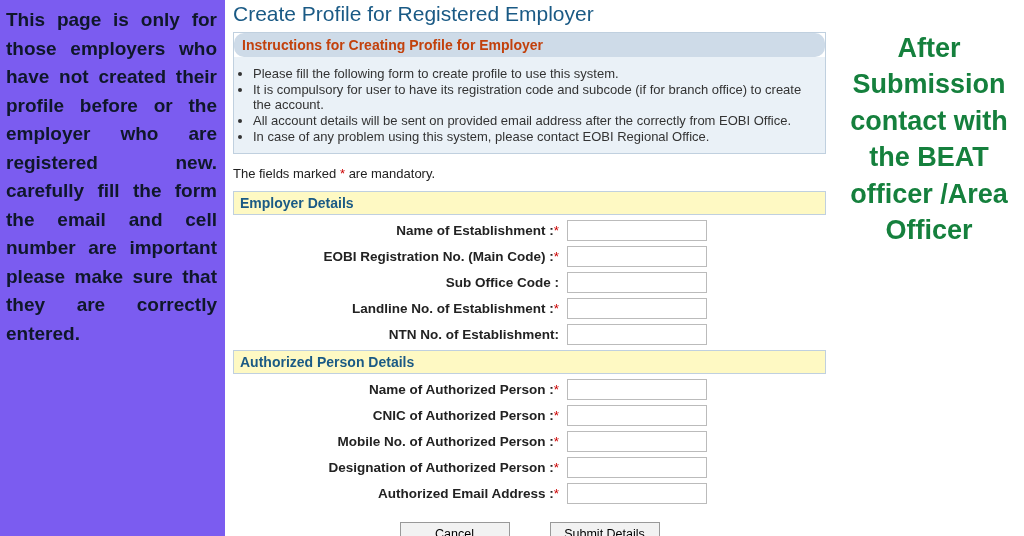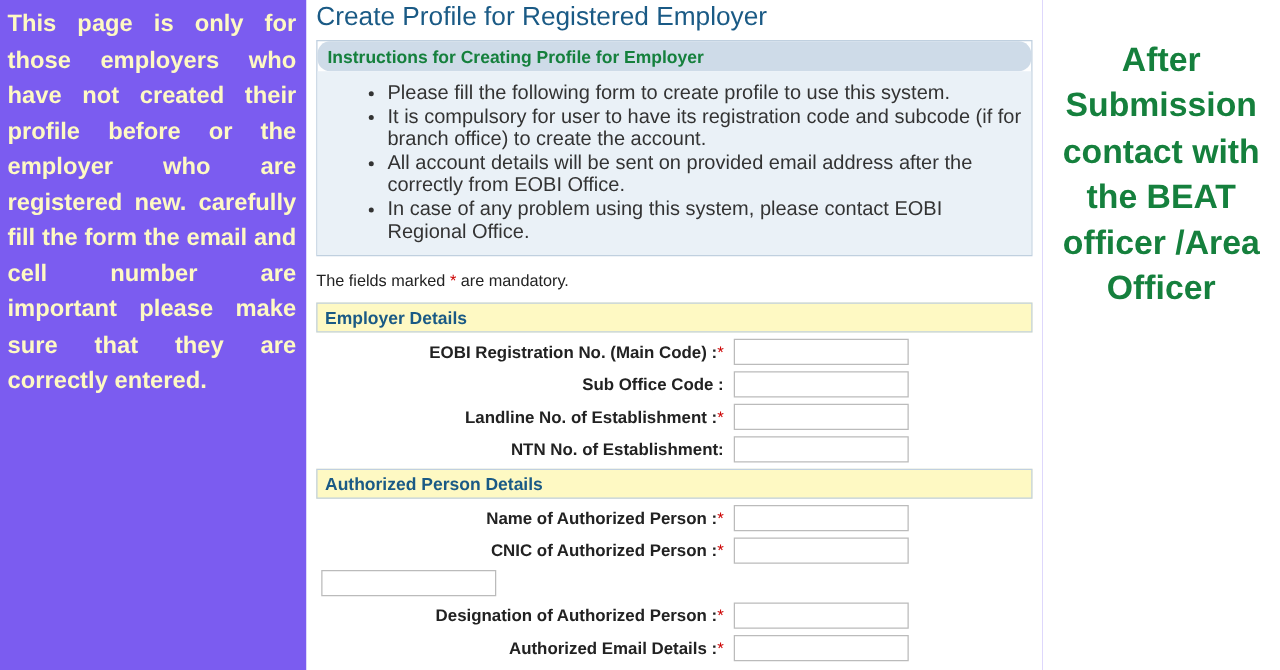--- a/index.html
+++ b/index.html
@@ -5,23 +5,23 @@
   * { box-sizing: border-box; margin: 0; padding: 0; }
   body {
     width: 1024px;
     height: 536px;
     display: flex;
     font-family: Arial, Helvetica, sans-serif;
     background: #7b5cf0;
     overflow: hidden;
   }
   .left-panel {
-    width: 245px;
+    width: 225px;
     background: #7b5cf0;
-    color: #fef9c3;
+    color: #0f172a;
     font-weight: 700;
     font-size: 19px;
     line-height: 1.5;
     padding: 6px 8px 6px 6px;
     text-align: justify;
     text-justify: inter-word;
   }
   .center-panel {
     flex: 1;
     background: #fff;
@@ -33,30 +33,30 @@
     color: #1a5a85;
     font-size: 21px;
     font-weight: 400;
     padding: 2px 0 6px 0;
   }
   .instructions-box {
     border: 1px solid #c0d0df;
   }
   .instructions-header {
     background: #cedbe8;
-    color: #15803d;
+    color: #c2410c;
     font-weight: 700;
     padding: 4px 8px;
     font-size: 14px;
     border-radius: 10px;
   }
   .instructions-body {
     background: #eaf1f7;
-    padding: 8px 8px 8px 56px;
-    font-size: 16px;
+    padding: 8px 8px 8px 19px;
+    font-size: 13px;
     color: #333;
   }
   .instructions-body li { margin: 1px 0; list-style: disc; }
   .mandatory-note {
     margin: 12px 0 10px 0;
     font-size: 13px;
   }
   .red-star { color: #c00; font-weight: normal; }
   .section-header {
     background: #fef9c3;
@@ -138,20 +138,24 @@
     </ul>
   </div>
 
   <div class="mandatory-note">
     <span>The fields marked</span><span class="red-star"> * </span><span>are mandatory.</span>
   </div>
 
   <div class="section-header">Employer Details</div>
 
   <div class="form-row">
+    <div class="form-label"><span>Name of Establishment :</span><span class="red-star">*</span></div>
+    <input class="form-input" value="" style="">
+  </div>
+  <div class="form-row">
     <div class="form-label"><span>EOBI Registration No. (Main Code) :</span><span class="red-star">*</span></div>
     <input class="form-input" value="" style="">
   </div>
   <div class="form-row">
     <div class="form-label"><span>Sub Office Code :</span><span class="red-star"></span></div>
     <input class="form-input" value="" style="">
   </div>
   <div class="form-row">
     <div class="form-label"><span>Landline No. of Establishment :</span><span class="red-star">*</span></div>
     <input class="form-input" value="" style="">
@@ -165,28 +169,29 @@
 
   <div class="form-row">
     <div class="form-label"><span>Name of Authorized Person :</span><span class="red-star">*</span></div>
     <input class="form-input" value="" style="">
   </div>
   <div class="form-row">
     <div class="form-label"><span>CNIC of Authorized Person :</span><span class="red-star">*</span></div>
     <input class="form-input" value="" style="">
   </div>
   <div class="form-row">
+    <div class="form-label"><span>Mobile No. of Authorized Person :</span><span class="red-star">*</span></div>
     <input class="form-input" value="" style="">
   </div>
   <div class="form-row">
     <div class="form-label"><span>Designation of Authorized Person :</span><span class="red-star">*</span></div>
     <input class="form-input" value="" style="">
   </div>
   <div class="form-row">
-    <div class="form-label"><span>Authorized Email Details :</span><span class="red-star">*</span></div>
+    <div class="form-label"><span>Authorized Email Address :</span><span class="red-star">*</span></div>
     <input class="form-input" value="" style="">
   </div>
 
   <div class="button-row">
     <button class="btn">Cancel</button>
     <button class="btn">Submit Details</button>
   </div>
 </div>
 
 <div class="right-panel">

